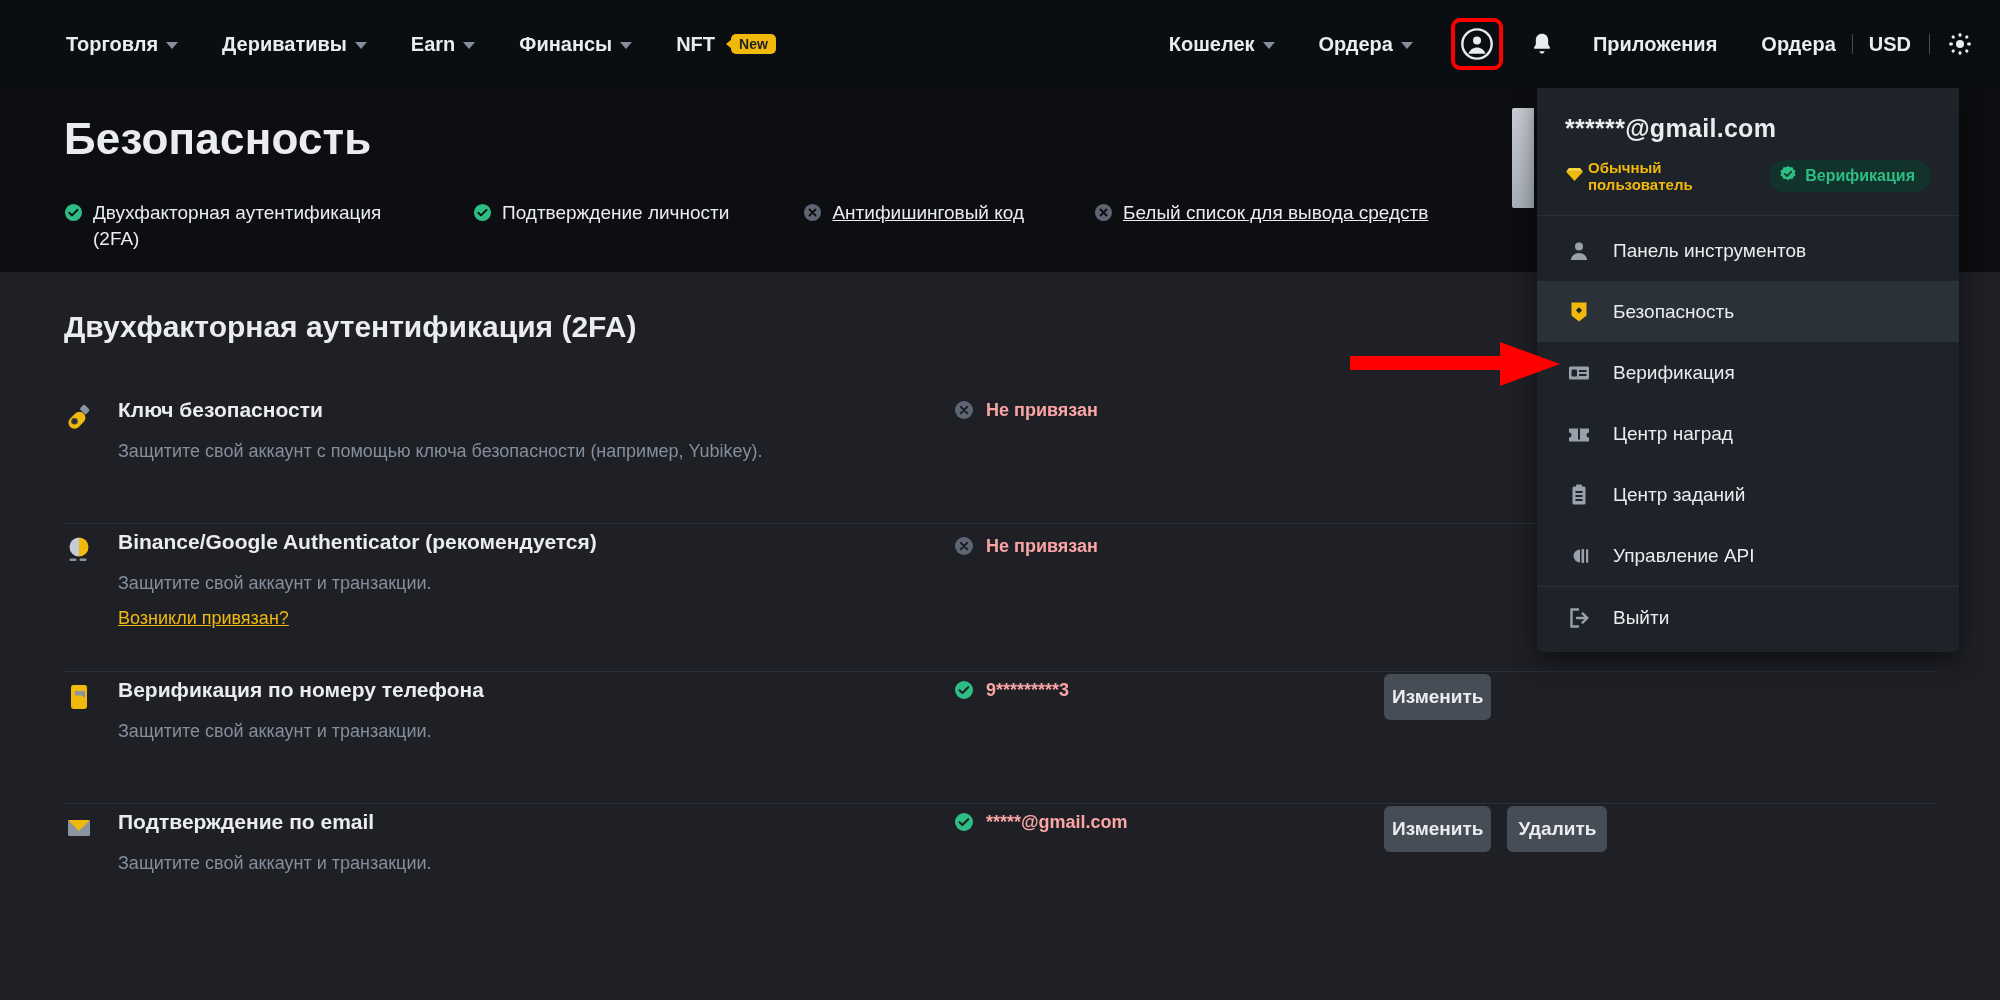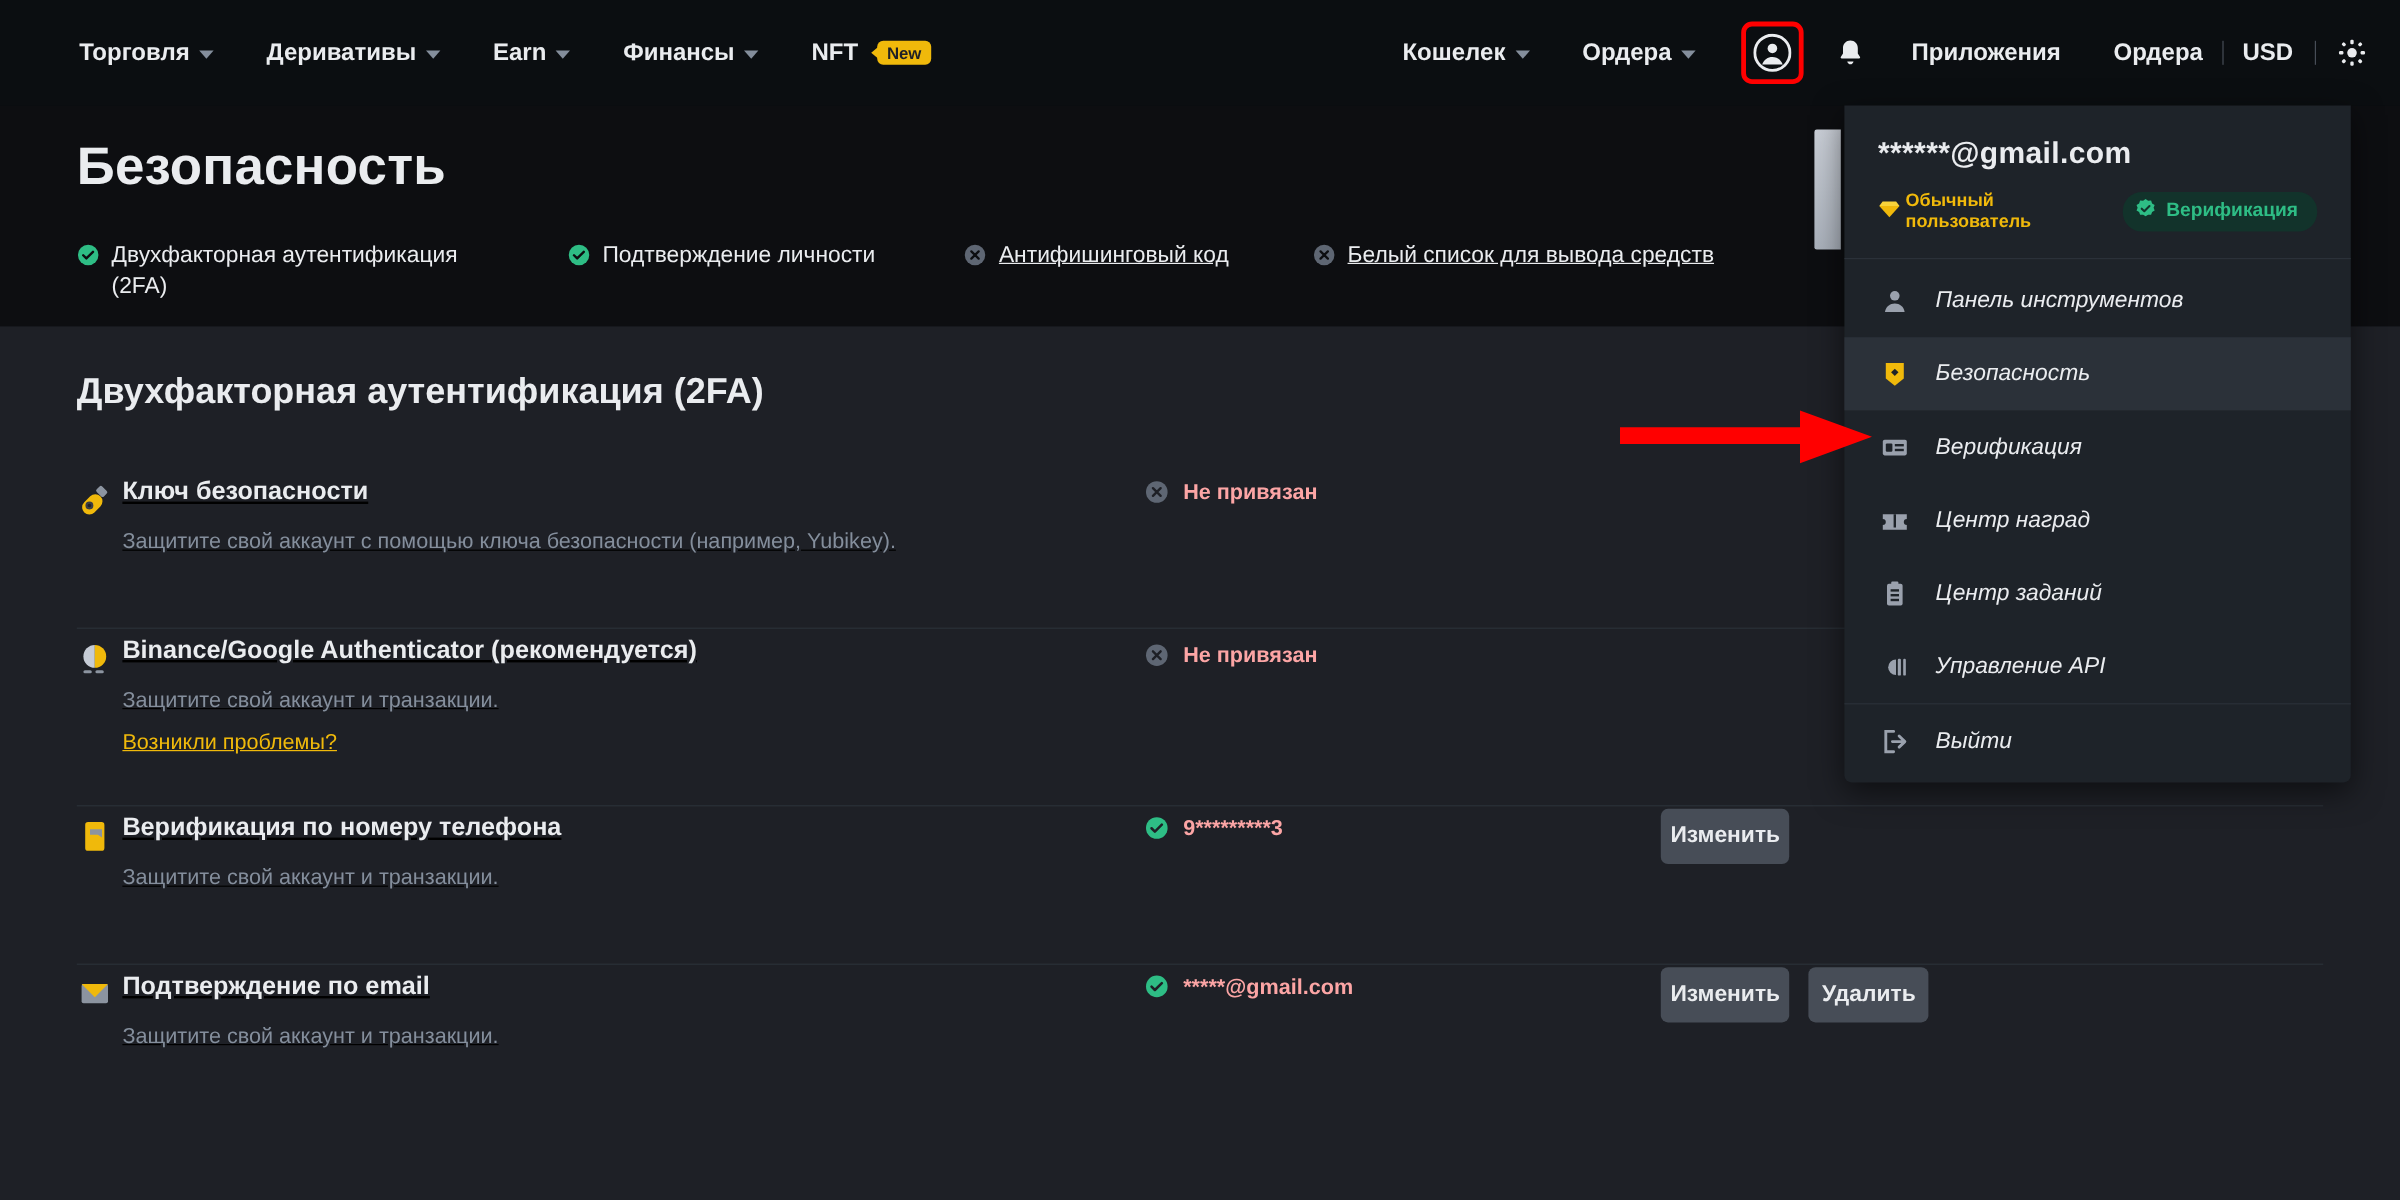--- a/index.html
+++ b/index.html
@@ -73,21 +73,21 @@
   .section-title {
     position:absolute; left:64px; top:38px;
     font-size:30px; font-weight:600; color:#eaecef;
   }
   .rows { position:absolute; left:64px; top:120px; width:1872px; }
   .row {
     display:flex; align-items:flex-start; position:relative;
     border-bottom:1px solid #2b3139;
   }
   .row:last-child { border-bottom:none; }
-  .row-info { width:890px; display:flex; gap:4px; padding-top:6px;text-decoration:underline; }
+  .row-info { width:890px; display:flex; gap:20px; padding-top:6px; }
   .row-ico { width:34px; flex:none; padding-top:4px; }
   .row-name { font-size:21px; font-weight:700; color:#eaecef; margin-bottom:16px; }
   .row-desc { font-size:18px; color:#848e9c; line-height:1.45; }
   .row-link {
     display:inline-block; margin-top:12px; font-size:18px; color:#f0b90b;
     text-decoration:underline; cursor:pointer;
   }
   .row-status {
     width:430px; display:flex; gap:12px;
     font-size:18px; font-weight:700; color:#fca5a5; padding-top:8px;
@@ -116,21 +116,21 @@
   }
   .dd-head { padding:26px 28px 22px 28px; }
   .dd-email { font-size:25px; font-weight:700; color:#eaecef; margin-bottom:16px; letter-spacing:0.3px;}
   .dd-badges { display:flex; align-items:center; gap:14px; }
   .dd-badge-user { display:flex; align-items:center; gap:4px; color:#f0b90b; font-size:15px; font-weight:600; }
   .dd-badge-ver {
     display:flex; align-items:center; gap:8px; background:#12332b; color:#2ebd85;
     font-size:16px; font-weight:600; border-radius:16px; padding:5px 16px 5px 10px;
   }
   .dd-sep { height:1px; background:#2b3139; margin:0; }
-  .dd-items { padding-top:4px;font-style:italic; }
+  .dd-items { padding-top:4px; }
   .dd-item {
     display:flex; align-items:center; gap:20px;
     padding:16px 28px; cursor:pointer; min-height:61px;
   }
   .dd-item.active { background:#2b3139; }
   .dd-item .dd-ico { width:28px; flex:none; display:flex; align-items:center; justify-content:center; }
   .dd-item .dd-lbl { font-size:19px; color:#eaecef; white-space:nowrap; }
   .dd-new {
     background:#f0b90b; color:#1e2026; font-size:13px; font-weight:700;
     border-radius:4px; padding:2px 7px; margin-left:10px; position:relative;
@@ -309,21 +309,21 @@
             <svg width="30" height="30" viewBox="0 0 30 30">
               <path d="M15 3.5a9.5 9.5 0 1 0 0 19z" fill="#c6ccd6"></path>
               <path d="M15 3.5a9.5 9.5 0 1 1 0 19z" fill="#f0b90b"></path>
               <rect x="5.5" y="24.5" width="7" height="2.6" rx="1.3" fill="#8c94a0"></rect>
               <rect x="15.5" y="24.5" width="7" height="2.6" rx="1.3" fill="#8c94a0"></rect>
             </svg>
           </div>
           <div>
             <div class="row-name">Binance/Google Authenticator (рекомендуется)</div>
             <div class="row-desc">Защитите свой аккаунт и транзакции.</div>
-            <a class="row-link">Возникли проблемы?</a>
+            <a class="row-link">Возникли привязан?</a>
           </div>
         </div>
         <div class="row-status" style="padding-top:12px;">
           <span>
             <svg width="20" height="20" viewBox="0 0 20 20">
               <circle cx="10" cy="10" r="9" fill="#5e6673"></circle>
               <path d="M6.8 6.8l6.4 6.4M13.2 6.8l-6.4 6.4" stroke="#1e2026" stroke-width="2" stroke-linecap="round"></path>
             </svg>
           </span>
           <span>Не привязан</span>

